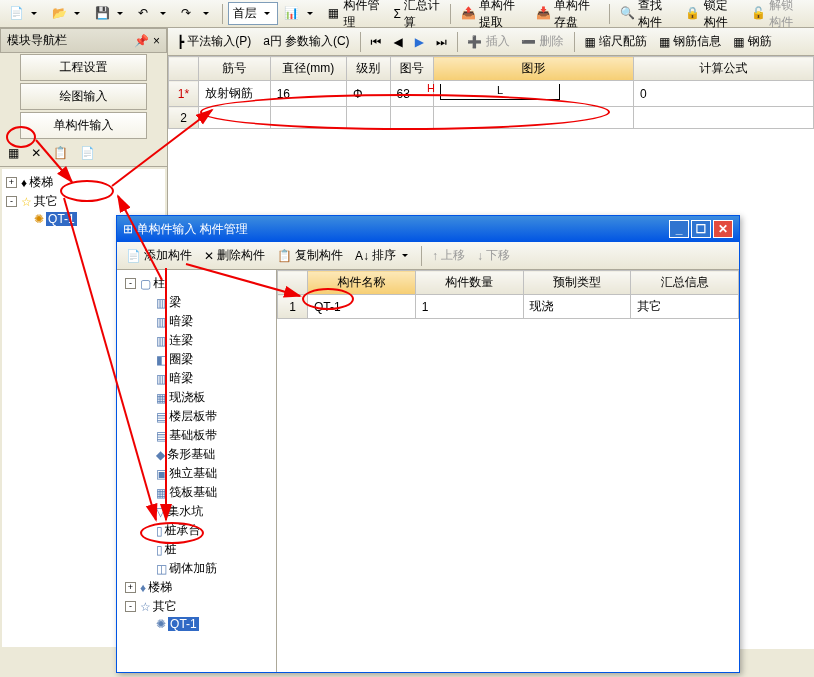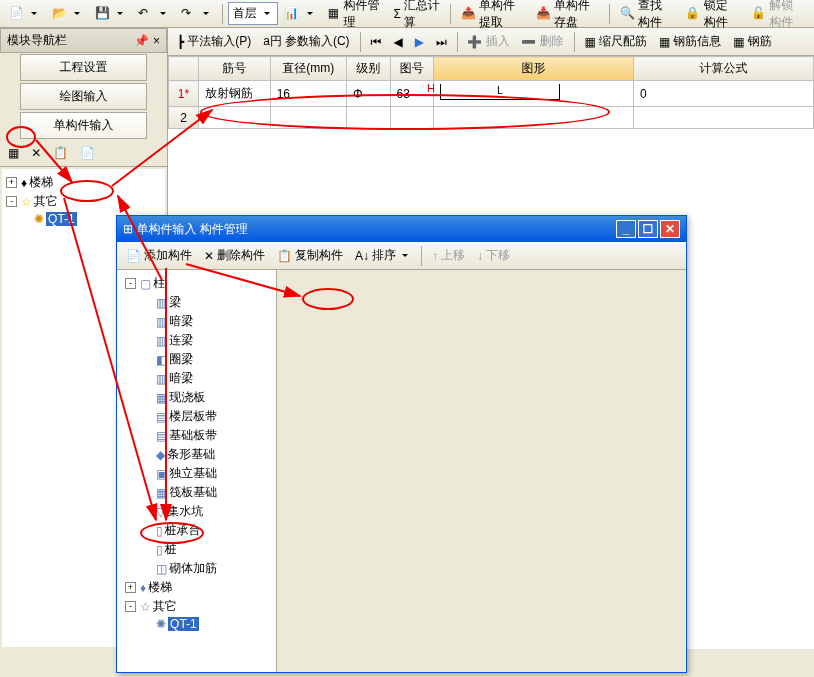--- a/index.html
+++ b/index.html
@@ -21,21 +21,21 @@
 .tree-row{display:flex;align-items:center;gap:2px;padding:1px 0;cursor:pointer}
 .tree-exp{width:11px;height:11px;border:1px solid #8a867a;display:flex;align-items:center;justify-content:center;font-size:9px;line-height:1;margin-right:2px}
 .tree-lbl.sel{background:#316ac5;color:#fff;padding:0 2px}
 .right-panel{flex:1;display:flex;flex-direction:column;background:#fff}
 .grid-wrap{overflow:auto}
 table.grid{border-collapse:collapse;width:100%}
 table.grid th,table.grid td{border:1px solid #c0c0c0;padding:3px 6px;text-align:left;background:#fff;height:22px}
 table.grid th{background:linear-gradient(#f9f8f3,#e9e6d7);text-align:center;font-weight:normal}
 table.grid th.sel{background:linear-gradient(#fce8b8,#f6ce73)}
 table.grid td.rownum{background:linear-gradient(#f9f8f3,#e9e6d7);text-align:center;width:30px}
-.popup{position:absolute;left:116px;top:215px;width:571px;height:458px;border:1px solid #0054e3;background:#ece9d8;box-shadow:2px 2px 6px rgba(0,0,0,.3)}
+.popup{position:absolute;left:116px;top:215px;width:624px;height:458px;border:1px solid #0054e3;background:#ece9d8;box-shadow:2px 2px 6px rgba(0,0,0,.3)}
 .titlebar{background:linear-gradient(#3c8cde,#0054e3);color:#fff;padding:4px 6px;display:flex;align-items:center;justify-content:space-between;height:26px}
 .titlebar-btns{display:flex;gap:2px}
 .tbar-btn{width:20px;height:18px;border:1px solid #fff;display:flex;align-items:center;justify-content:center;font-weight:bold;cursor:pointer}
 .tbar-btn.close{background:#e24b3e}
 .tbar-btn.mm{background:#2f74d0}
 .popup-body{display:flex;height:calc(100% - 54px)}
 .popup-tree{width:160px;border-right:1px solid #aca899;background:#fff;overflow:auto;padding:4px}
 .popup-main{flex:1;background:#fff}
 .shape-cell{text-align:center}
 .rebar-shape{display:inline-block;width:120px;height:16px;border:1px solid #000;border-top:none;position:relative}
@@ -347,20 +347,40 @@
           <span class="tree-exp">-</span>
           <span style="color:#5a7fb4">☆</span> 
           <span class="tree-lbl">其它</span>
         </div>
         <div class="tree-row" style="padding-left: 20px;">
           <span style="width:13px;display:inline-block"></span>
           <span style="color:#5a7fb4">✺</span> 
           <span class="tree-lbl sel">QT-1</span>
         </div>
       </div>
+    <div class="popup-main">
+      <table class="grid">
+        <tbody>
+            <tr>
+          <th style="width:26px"></th>
+          <th class="sel">构件名称</th>
+          <th>构件数量</th>
+          <th>预制类型</th>
+          <th>汇总信息</th>
+        </tr>
+        <tr>
+          <td class="rownum">1</td>
+          <td>QT-1</td>
+          <td>1</td>
+          <td>现浇</td>
+          <td>其它</td>
+        </tr>
+      </tbody>
+        </table>
+    </div>
   </div>
 </div>
 
 <div class="ellipse" style="left:6px;top:126px;width:30px;height:22px"></div>
 <div class="ellipse" style="left:60px;top:180px;width:54px;height:22px"></div>
 <div class="ellipse" style="left:200px;top:94px;width:410px;height:36px"></div>
 <div class="ellipse" style="left:302px;top:288px;width:52px;height:22px"></div>
 <div class="ellipse" style="left:140px;top:522px;width:64px;height:22px"></div>
 
 <svg class="ann" width="814" height="677">

